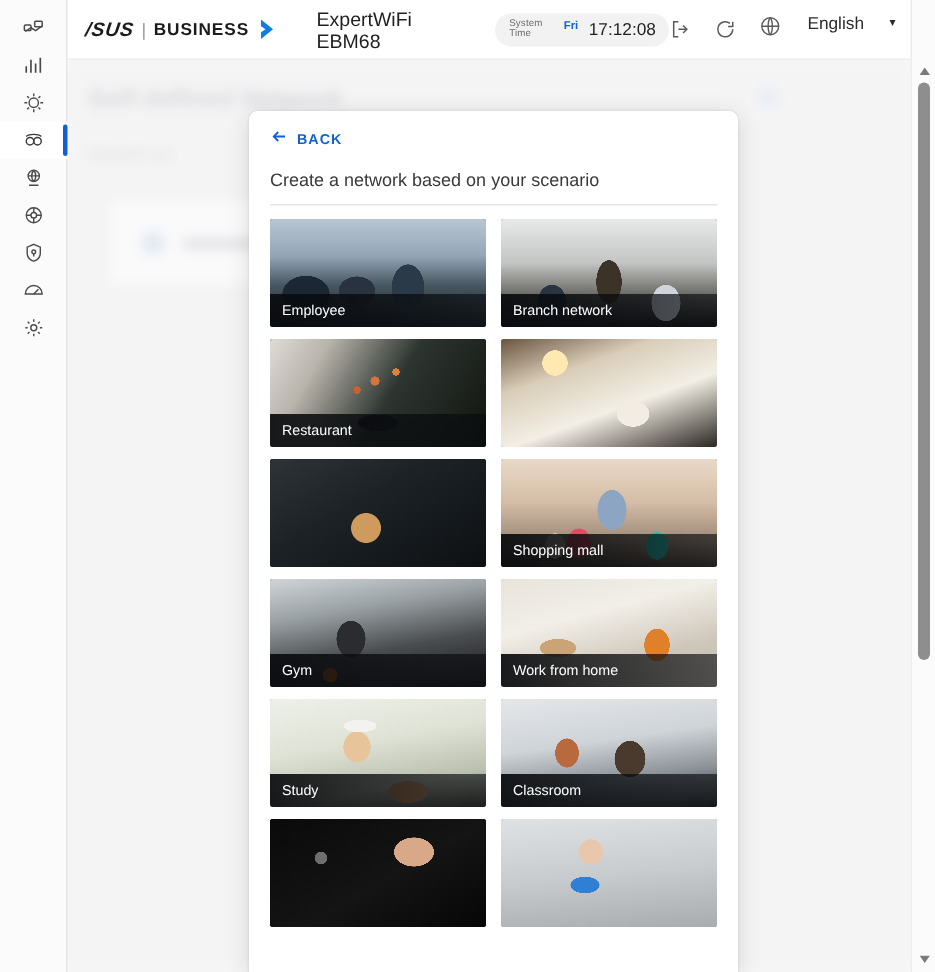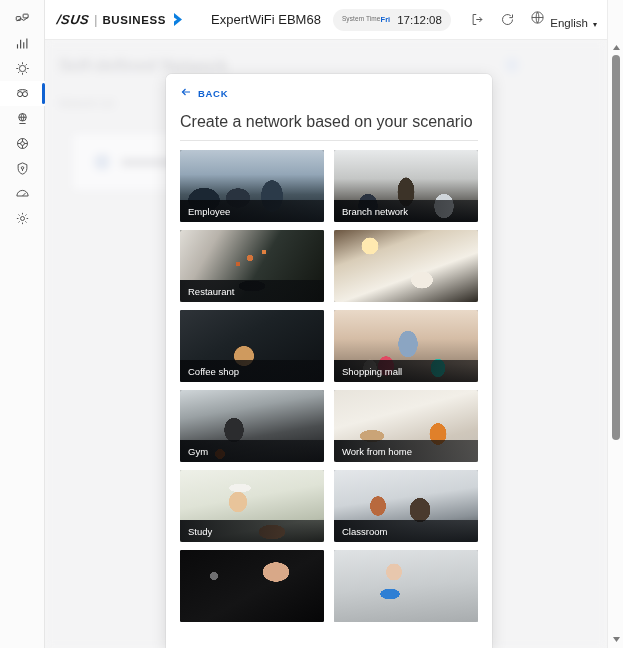--- a/index.html
+++ b/index.html
@@ -52,21 +52,21 @@
   .systime {
     margin-left: 12px; height: 22px; border-radius: 11px; background:#f2f2f2;
     display:flex; align-items:center; padding: 0 9px;
   }
   .st-label { display:flex; flex-direction:row; line-height:1.02; }
   .st-title { font-size: 6.5px; color:#6d6d6d; letter-spacing:.1px; }
   .st-day { font-size: 7.5px; color:#1062d2; font-weight:600; }
   .st-clock { margin-left: 7px; font-size: 11.5px; color:#1f1f1f; }
   .hdr-right { margin-left:auto; display:flex; align-items:center; margin-right: 10px; gap: 15px; }
   .hdr-ic { display:flex; align-items:center; cursor:pointer; }
-  .lang { display:flex; align-items:flex-end; gap:5px; cursor:pointer; }
+  .lang { display:flex; align-items:flex-start; gap:17px; cursor:pointer; }
   .lang-txt { font-size: 11.5px; color:#2b2b2b; }
 
   
   .bgpage {
     position: absolute; left: 45px; top: 40px; right: 16px; bottom: 0;
     background: #f4f4f5; filter: blur(4px); z-index: 1; overflow:hidden;
   }
   .bg-h1 {
     position:absolute; left: 14px; top: 16px;
     font-size: 17px; font-weight: 600; color: #d9d9dc;
@@ -93,21 +93,21 @@
   }
   .modal-head { padding: 10px 14px 0 14px; background:#fff; }
   .back {
     display:inline-flex; align-items:center; gap:6px; cursor:pointer;
   }
   .back-txt {
     font-size: 9.5px; font-weight: 700; color:#1062d2; letter-spacing:.7px;
   }
   .modal-title {
     margin-top: 11px; padding-bottom: 9px;
-    font-size: 16px; color:#3a3a3a; border-bottom: 1px solid #e4e4e4;
+    font-size: 12px; color:#3a3a3a; border-bottom: 1px solid #e4e4e4;
   }
   .cards {
     padding: 9px 14px 0 14px;
     display: grid; grid-template-columns: 1fr 1fr; gap: 8px 10px;
   }
   .card {
     position: relative; height: 72px; border-radius: 2px;
     overflow: hidden; cursor: pointer; background:#2a2f36;
   }
   .card .photo { position:absolute; inset:0; }
@@ -390,23 +390,20 @@
         <span class="photo p-restaurant"></span>
         <span class="card-label">
           <span>Restaurant</span>
         </span>
       </div>
       <div class="card">
         <span class="photo p-hotel"></span>
       </div>
       <div class="card">
         <span class="photo p-coffee"></span>
-        <span class="card-label">
-          <span>Coffee shop</span>
-        </span>
       </div>
       <div class="card">
         <span class="photo p-shopping"></span>
         <span class="card-label">
           <span>Shopping mall</span>
         </span>
       </div>
       <div class="card">
         <span class="photo p-gym"></span>
         <span class="card-label">

